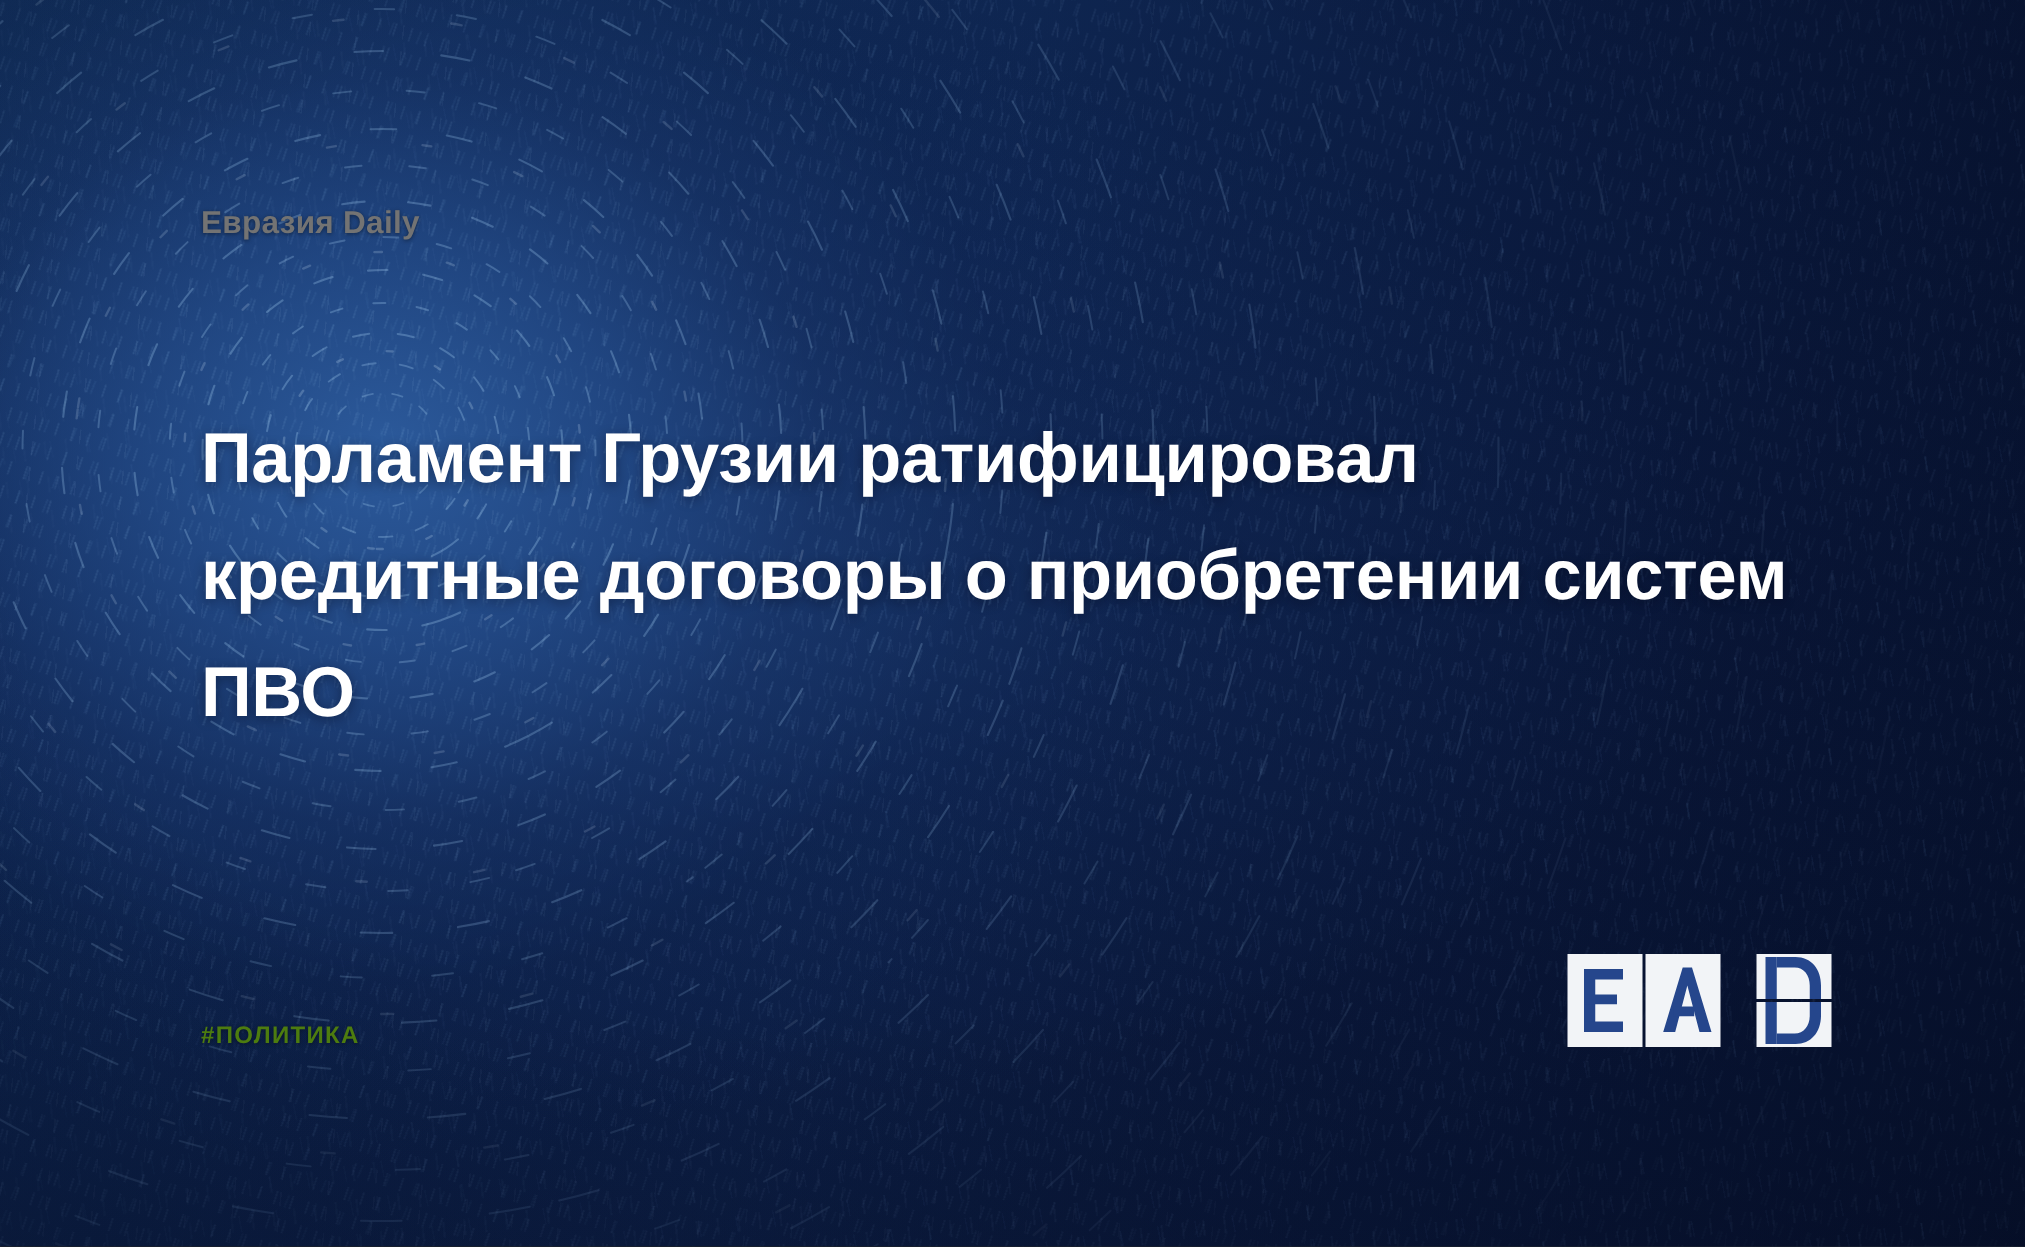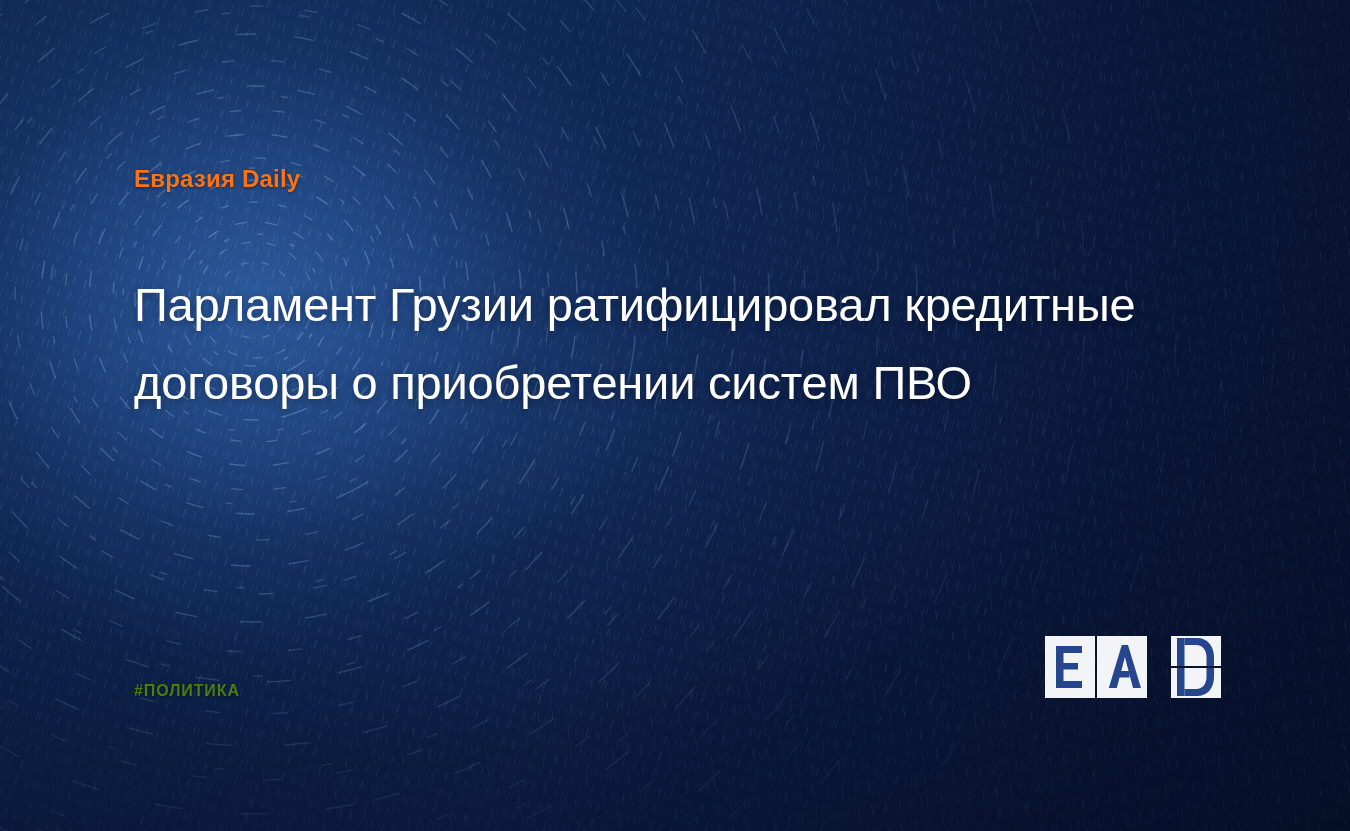--- a/index.html
+++ b/index.html
@@ -139,38 +139,37 @@
     inset: 0;
     mix-blend-mode: screen;
     opacity: .85;
   }
 
   
   .site-name {
     position: absolute;
     left: 134px;
     top: 137px;
-    font-size: 24px;
+    font-size: 21px;
     font-weight: bold;
     letter-spacing: .2px;
-    color: #f97316;
+    color: #737373;
     text-shadow: 0 1px 3px rgba(0,0,0,.45);
     white-space: nowrap;
-    margin-top: 28px;
   }
 
   .headline {
     position: absolute;
     left: 134px;
     top: 266px;
     width: 1060px;
     margin: 0;
     font-size: 47px;
     line-height: 78px;
-    font-weight: normal;
+    font-weight: bold;
     color: #ffffff;
     letter-spacing: -0.2px;
     text-shadow: 0 2px 8px rgba(2,8,24,.40);
   }
 
   .category {
     position: absolute;
     left: 134px;
     top: 682px;
     font-size: 16px;

